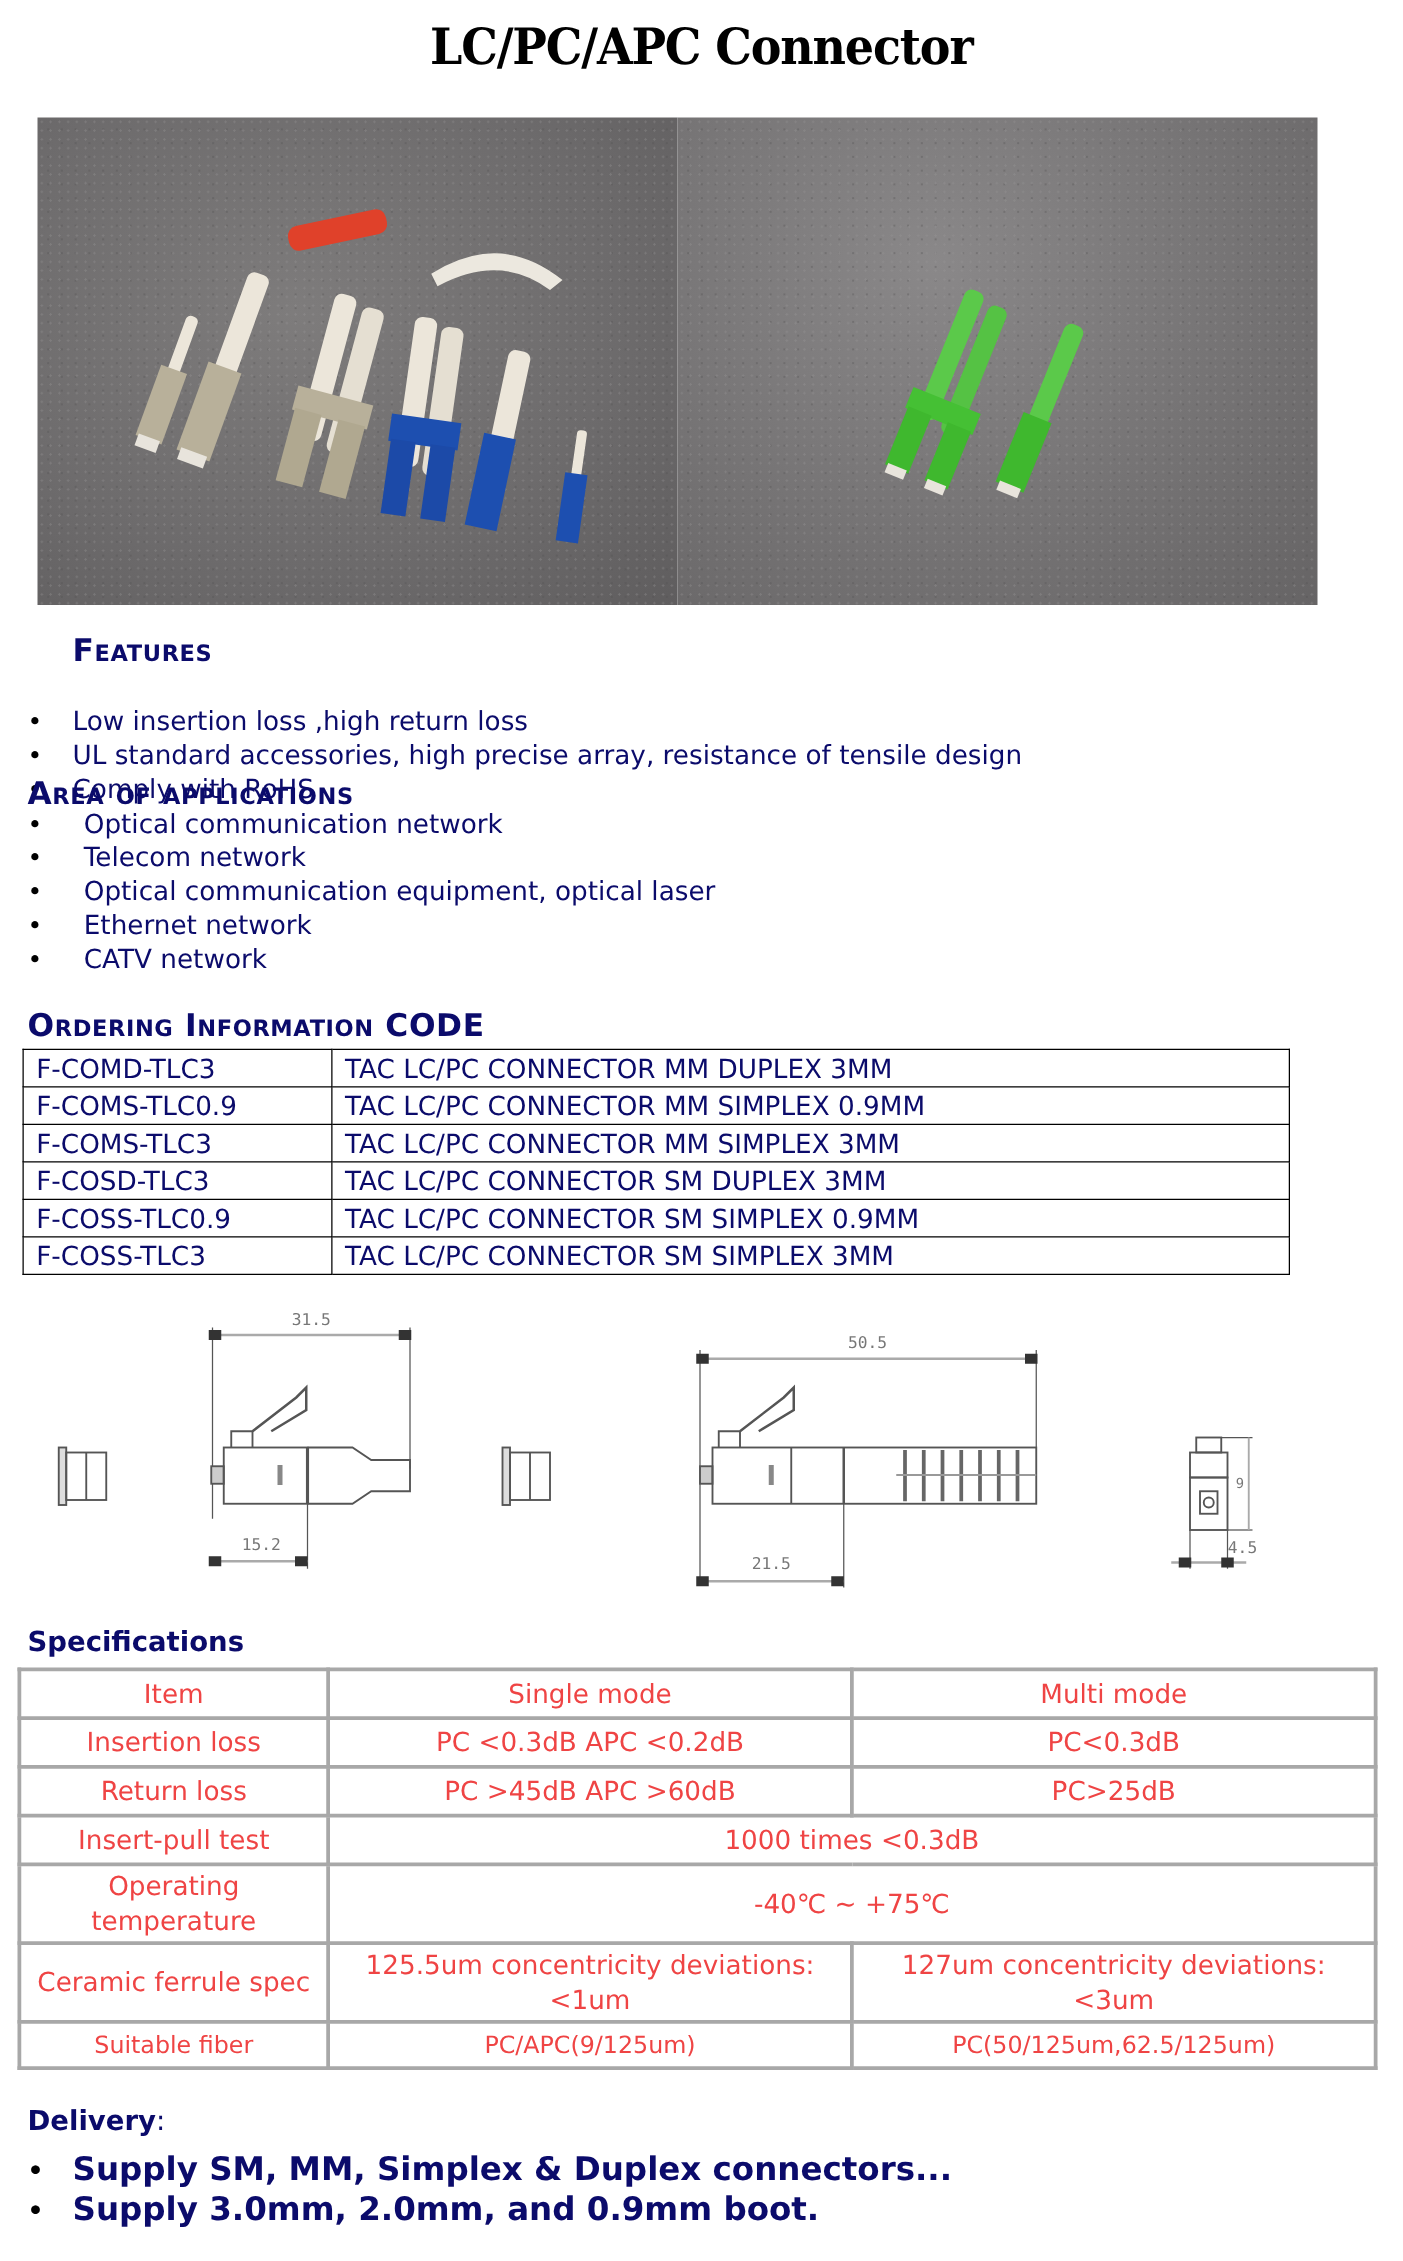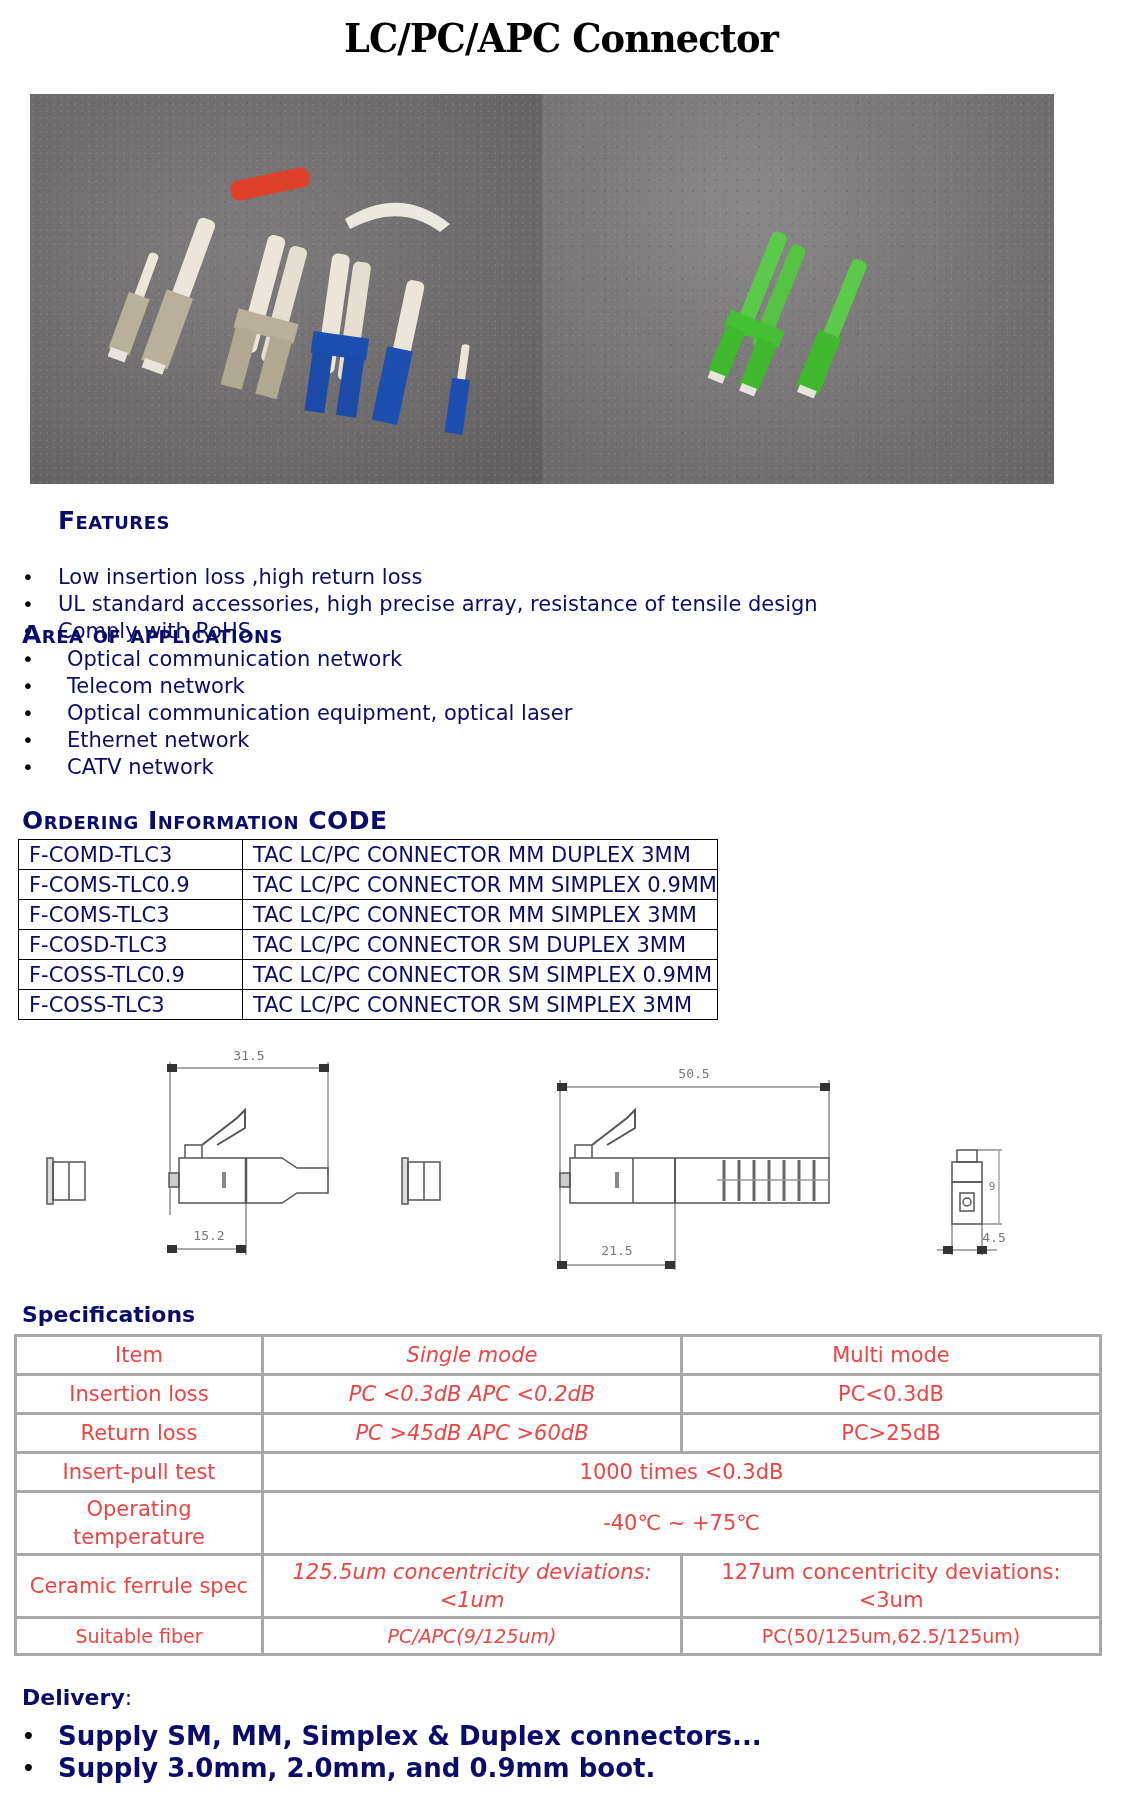--- a/index.html
+++ b/index.html
@@ -20,28 +20,28 @@
 
   .h-section { position: absolute; left: 22px; font-weight: bold; color: #0b0b6b;
                font-variant: small-caps; font-size: 25px; letter-spacing: 0.5px; }
   .bul { position: absolute; left: 22px; font-size: 21px; color: #0b0b6b; margin: 0; padding: 0; list-style: none; }
   .bul li { position: relative; height: 27px; line-height: 27px; }
   .bul li::before { content: "•"; position: absolute; left: 0; color: #000; font-size: 20px; }
   .bul.feat li span { padding-left: 36px; }
   .bul.app li span { padding-left: 45px; }
 
   table { border-collapse: collapse; position: absolute; }
-  .order { left: 18px; top: 839px; width: 700px; font-size: 21px; color: #0b0b6b; }
+  .order { left: 18px; top: 839px; width: 1014px; font-size: 21px; color: #0b0b6b; }
   .order td { border: 1.5px solid #000; height: 29px; padding: 0 0 0 10px; line-height: 28px; white-space: nowrap; }
   .order td.code { width: 236px; }
 
   .spec { left: 14px; top: 1334px; width: 1088px; font-size: 21px; color: #ef4444; border: 3px solid #a8a8a8; }
   .spec td { border: 3px solid #a8a8a8; text-align: center; vertical-align: middle; padding: 2px 4px; line-height: 28px; }
   .spec td.c1 { width: 236px; }
-  .spec td.c2 { width: 408px; font-style: italic; }
+  .spec td.c2 { width: 408px; }
   .spec tr.r36 td { height: 32px; }
   .spec tr.r58 td { height: 56px; }
   .spec tr.small td { font-size: 19px; height: 30px; }
 
   .drawings { position: absolute; left: 17px; top: 1040px; width: 1082px; height: 240px; }
   .spec-title { position: absolute; left: 22px; top: 1302px; font-weight: bold; font-size: 22px; color: #0b0b6b; }
   .delivery-title { position: absolute; left: 22px; top: 1685px; font-weight: bold; font-size: 22px; color: #0b0b6b; }
   .delivery-title .colon { font-weight: normal; }
   .bul.deliv { font-size: 26px; top: 1720px; }
   .bul.deliv li { height: 32px; line-height: 32px; font-weight: bold; }

